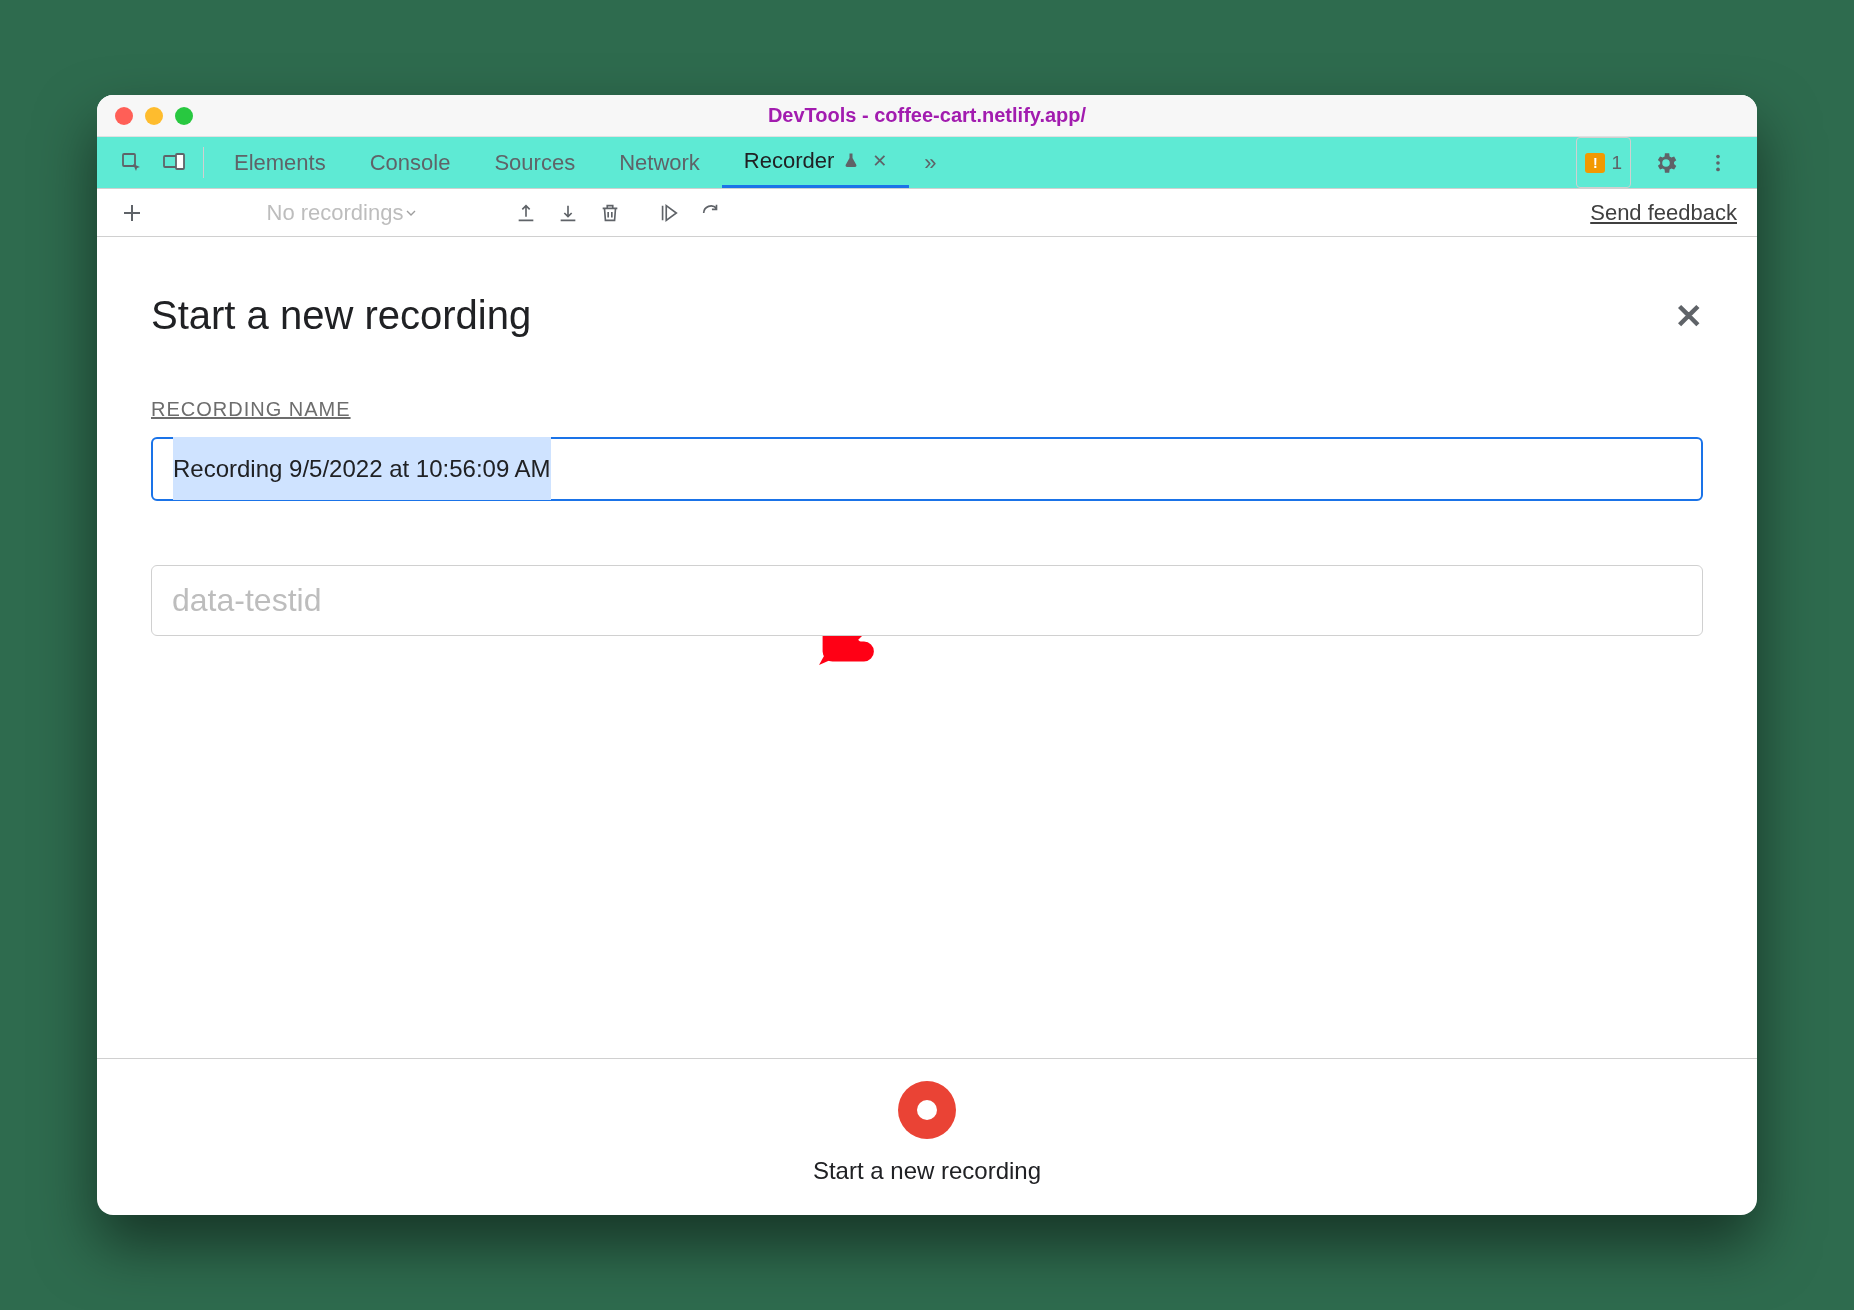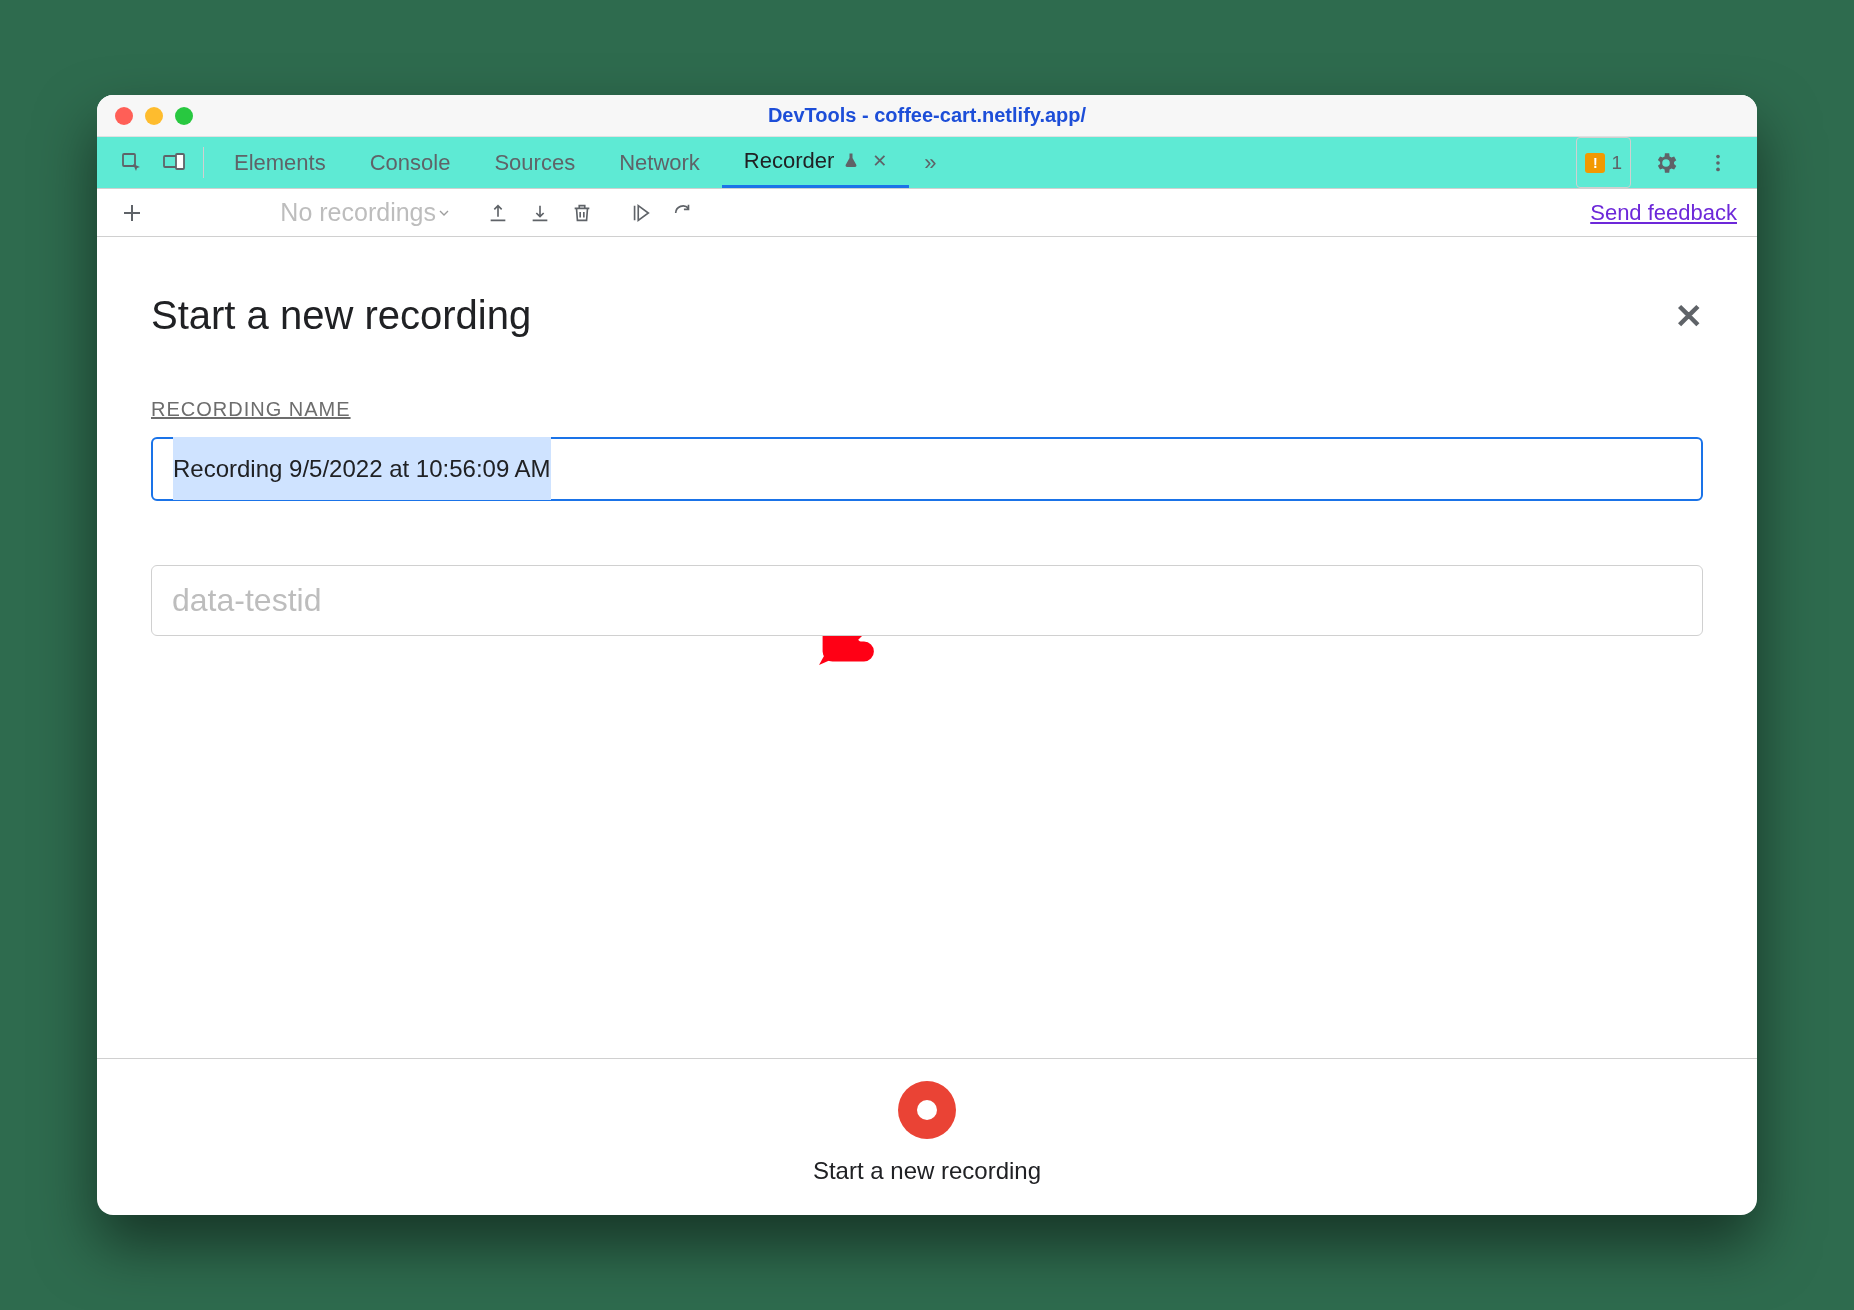--- a/index.html
+++ b/index.html
@@ -35,21 +35,21 @@
   .tl { width: 18px; height: 18px; border-radius: 50%; }
   .tl.red { background: #ff5f57; }
   .tl.yellow { background: #febc2e; }
   .tl.green { background: #28c840; }
   .title-text {
     position: absolute;
     left: 0; right: 0;
     text-align: center;
     font-size: 20px;
     font-weight: 600;
-    color: #1d4ed8;
+    color: #a21caf;
     pointer-events: none;
   }
   .tabs-row {
     height: 52px;
     display: flex;
     align-items: stretch;
     border-bottom: 1px solid #d0d0d0;
     padding-left: 14px;
     background: #5eead4;
   }
@@ -121,29 +121,30 @@
     align-items: center;
     justify-content: center;
     width: 42px;
     height: 100%;
     color: #5f6368;
   }
   .dropdown-area {
     display: flex;
     align-items: center;
     color: #bdbdbd;
-    font-size: 25px;
+    font-size: 22px;
     padding: 0 8px 0 8px;
     min-width: 290px;
-    justify-content: flex-end;
+    justify-content: center;
+    margin-left: 28px;
   }
   .dropdown-area .chev { color: #9e9e9e; font-size: 16px; }
   .feedback {
     margin-left: auto;
-    color: #6d28d9;
+    color: #404040;
     text-decoration: underline;
     font-size: 22px;
     cursor: pointer;
   }
   .content {
     flex: 1;
     display: flex;
     flex-direction: column;
     position: relative;
     overflow: hidden;

